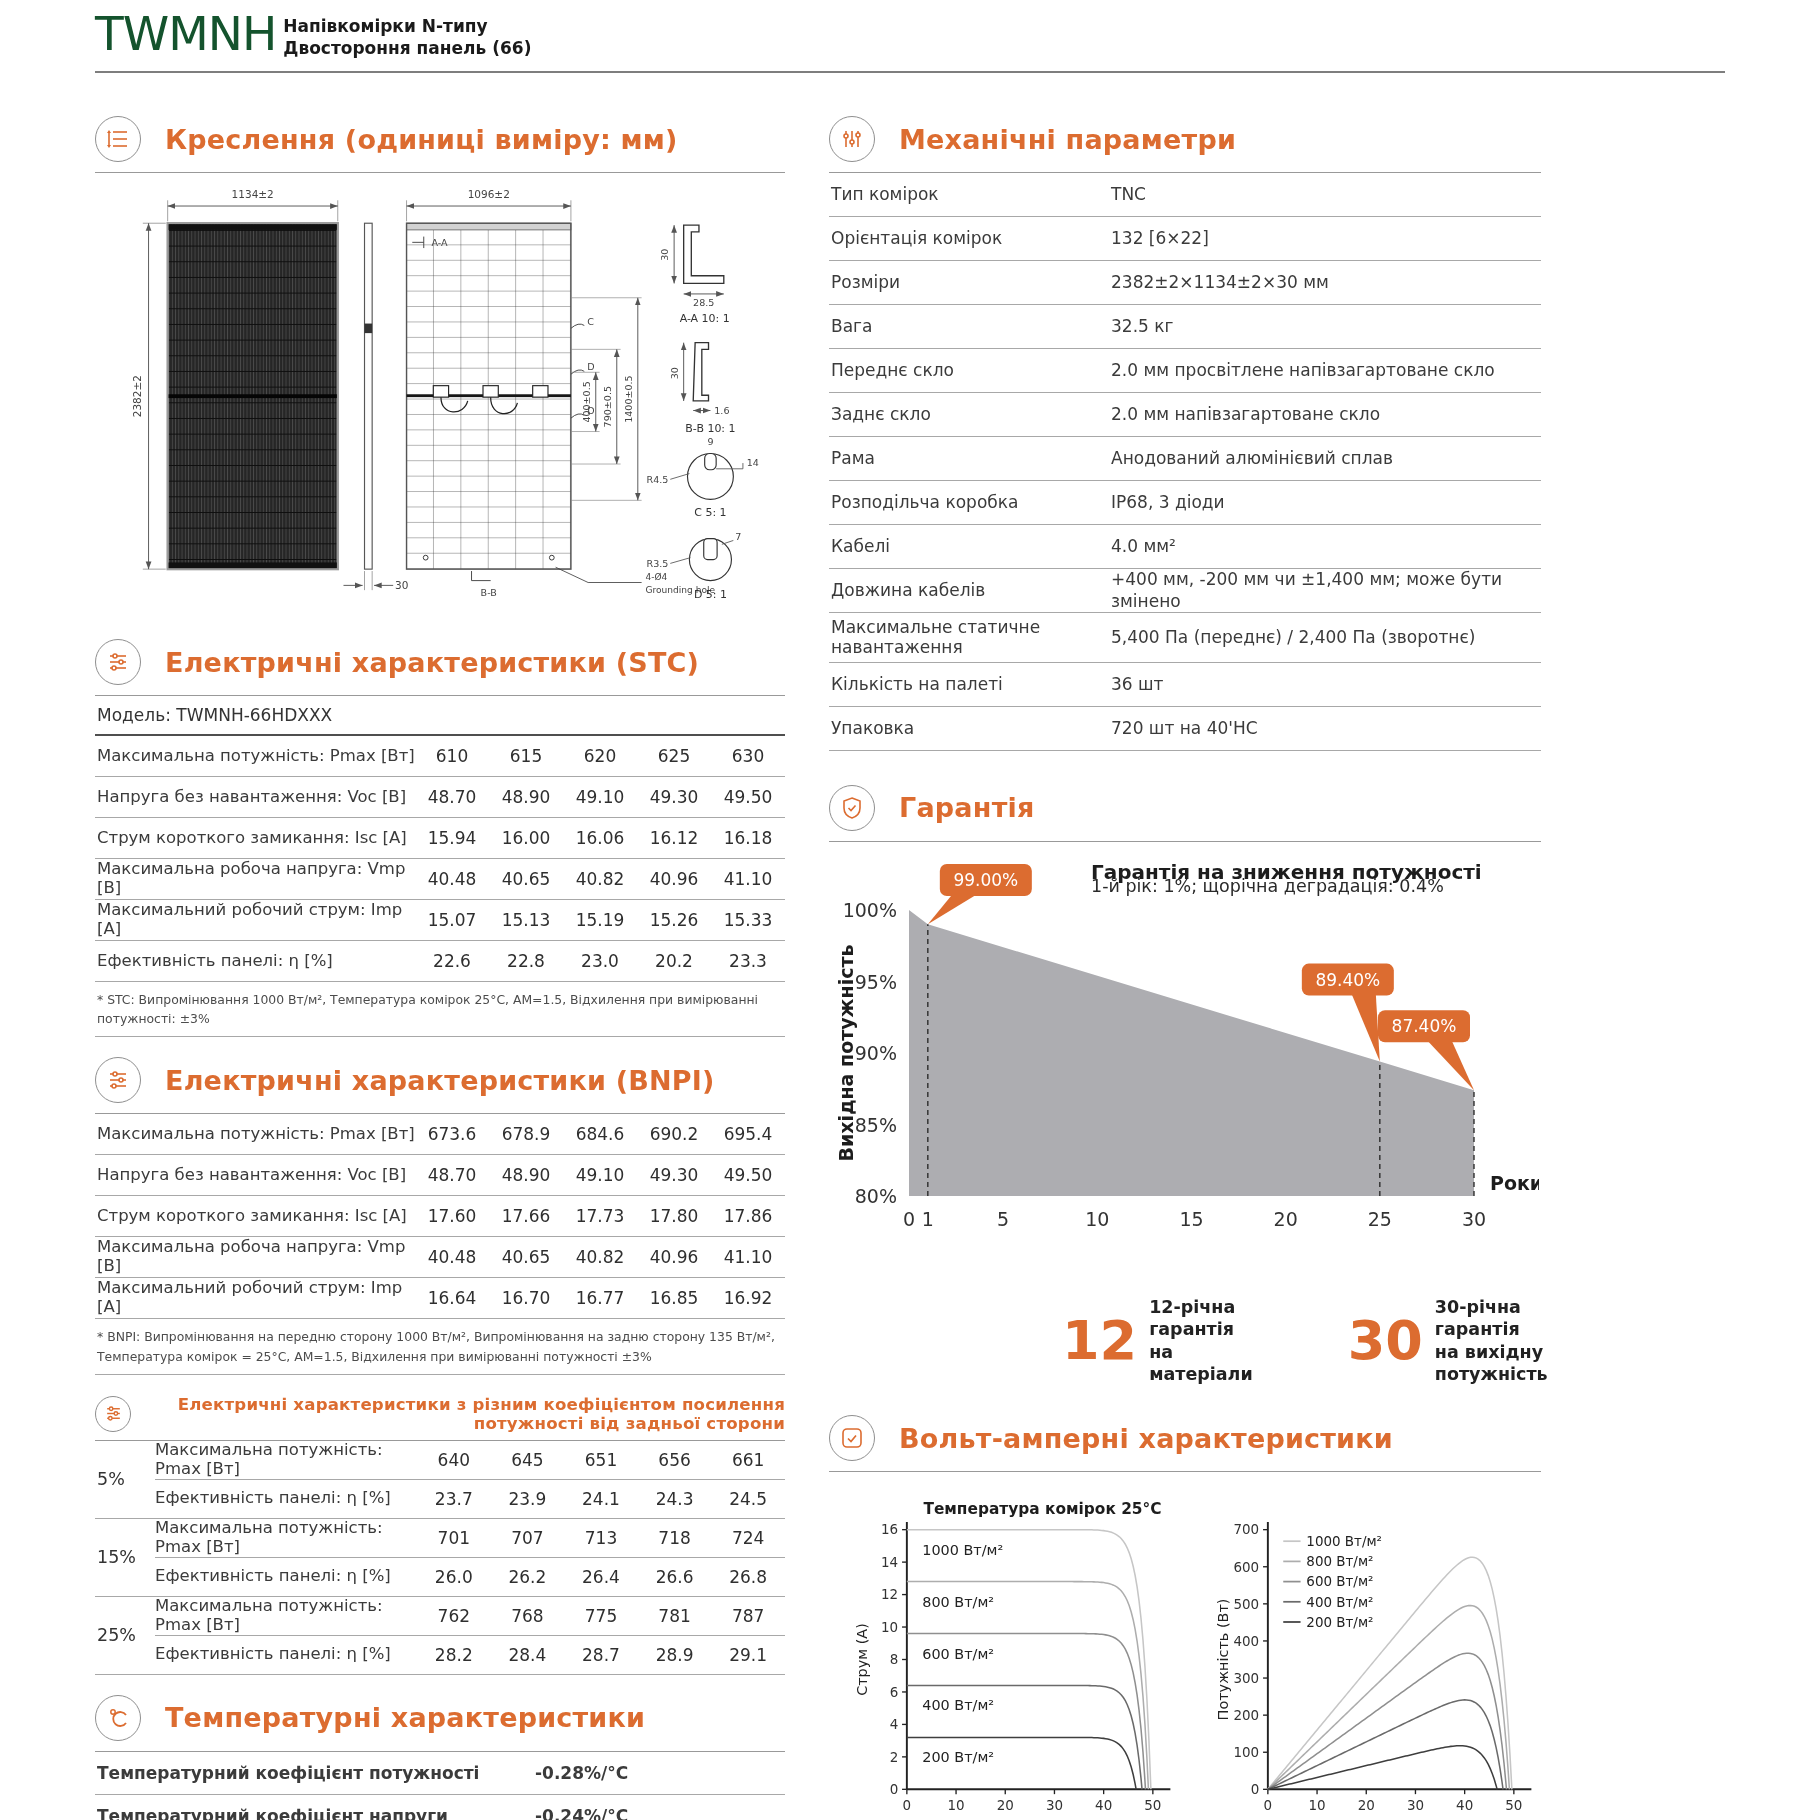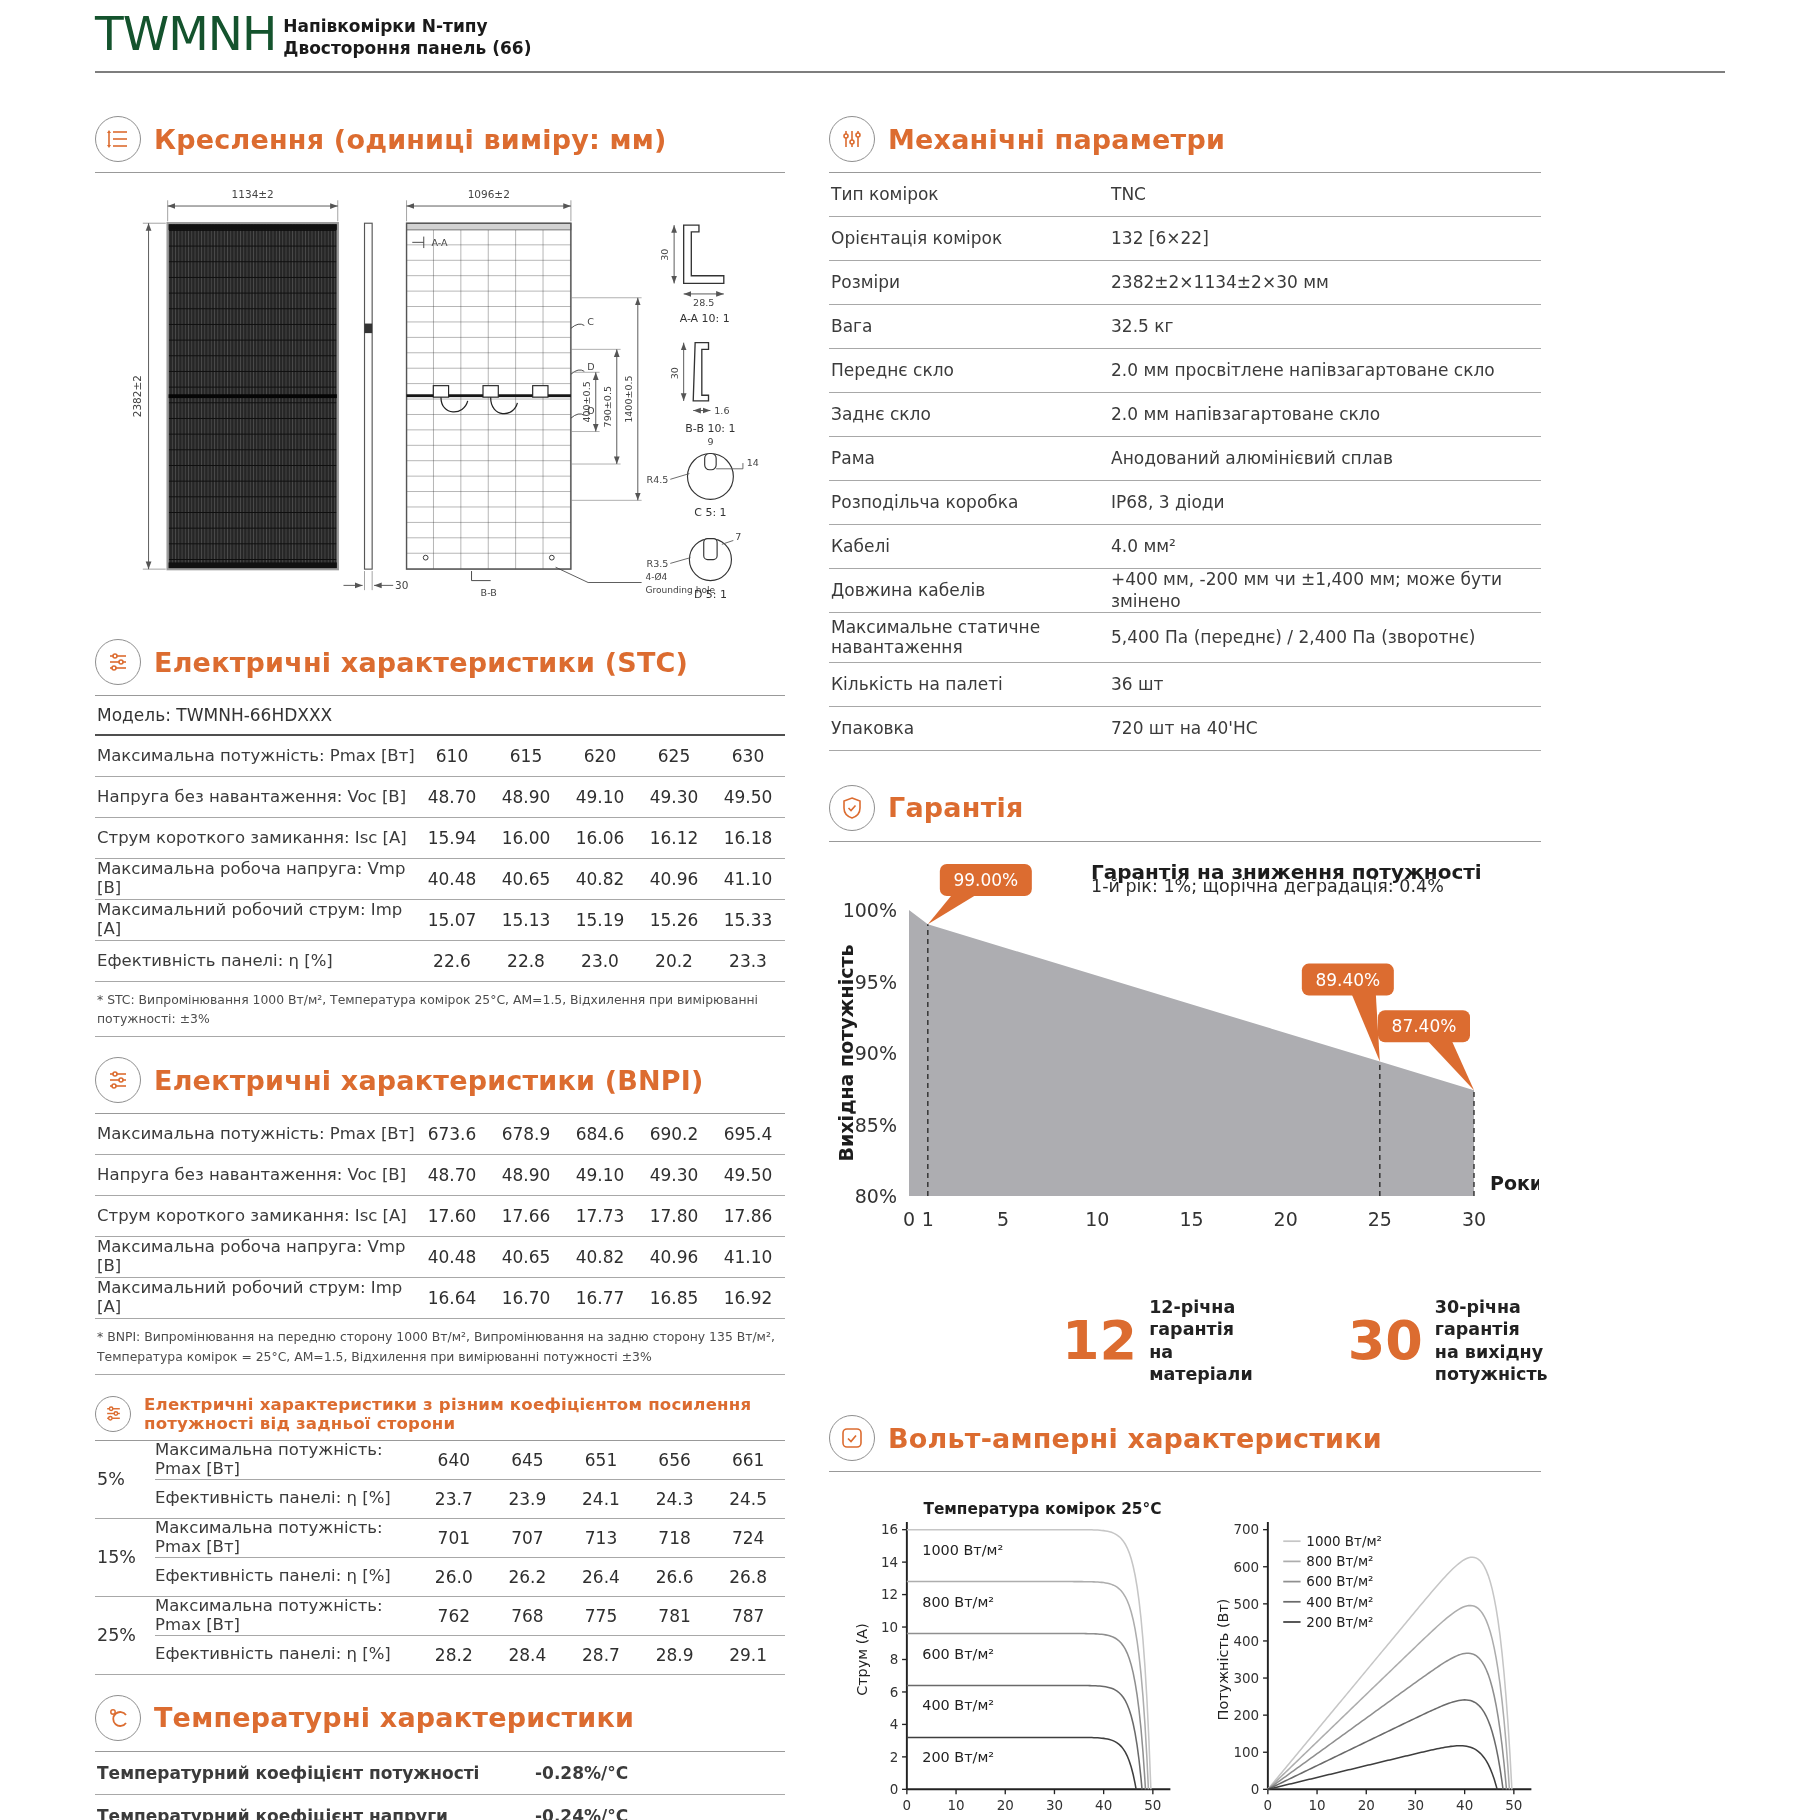--- a/index.html
+++ b/index.html
@@ -9,22 +9,22 @@
   
   .masthead{position:absolute;left:95px;right:95px;top:12px;display:flex;align-items:flex-start;
             border-bottom:2.2px solid #7e7e7e;padding-bottom:12px;}
   .brand{font-size:47px;font-weight:400;color:#14532d;line-height:.95;letter-spacing:-1px;}
   .brand-sub{margin-left:7px;font-size:17px;font-weight:700;color:#1a1a1a;line-height:1.3;padding-top:3px;}
   
   .cols{position:absolute;left:95px;top:96px;display:flex;gap:44px;}
   .col-l{width:690px;}
   .col-r{width:712px;}
   
-  .sec-head{display:flex;align-items:center;gap:13px;border-bottom:1.6px solid #999;
-            padding:0 0 10px 0;margin-top:20px;}
+  .sec-head{display:flex;align-items:center;gap:24px;border-bottom:1.6px solid #999;
+            padding:0 0 10px 0;margin-top:20px;text-align:right;}
   .sec-icon{width:44px;height:44px;border:1.7px solid #8f8f8f;border-radius:50%;flex:0 0 auto;
             display:flex;align-items:center;justify-content:center;color:var(--accent);background:#fff;}
   .sec-head h2{margin:0;font-size:27px;font-weight:700;color:var(--accent);letter-spacing:.2px;}
   .sec-head.small{padding-bottom:7px;}
   .sec-head.small h2{font-size:16.6px;}
   .sec-head.small .sec-icon{width:34px;height:34px;}
   
   .spec-model{font-size:17px;color:#333;padding:9px 2px;border-bottom:2px solid #4f4f4f;}
   .spec-row{display:flex;align-items:center;min-height:40px;border-bottom:1.2px solid #a8a8a8;
             font-size:16.5px;color:#3b3b3b;}

